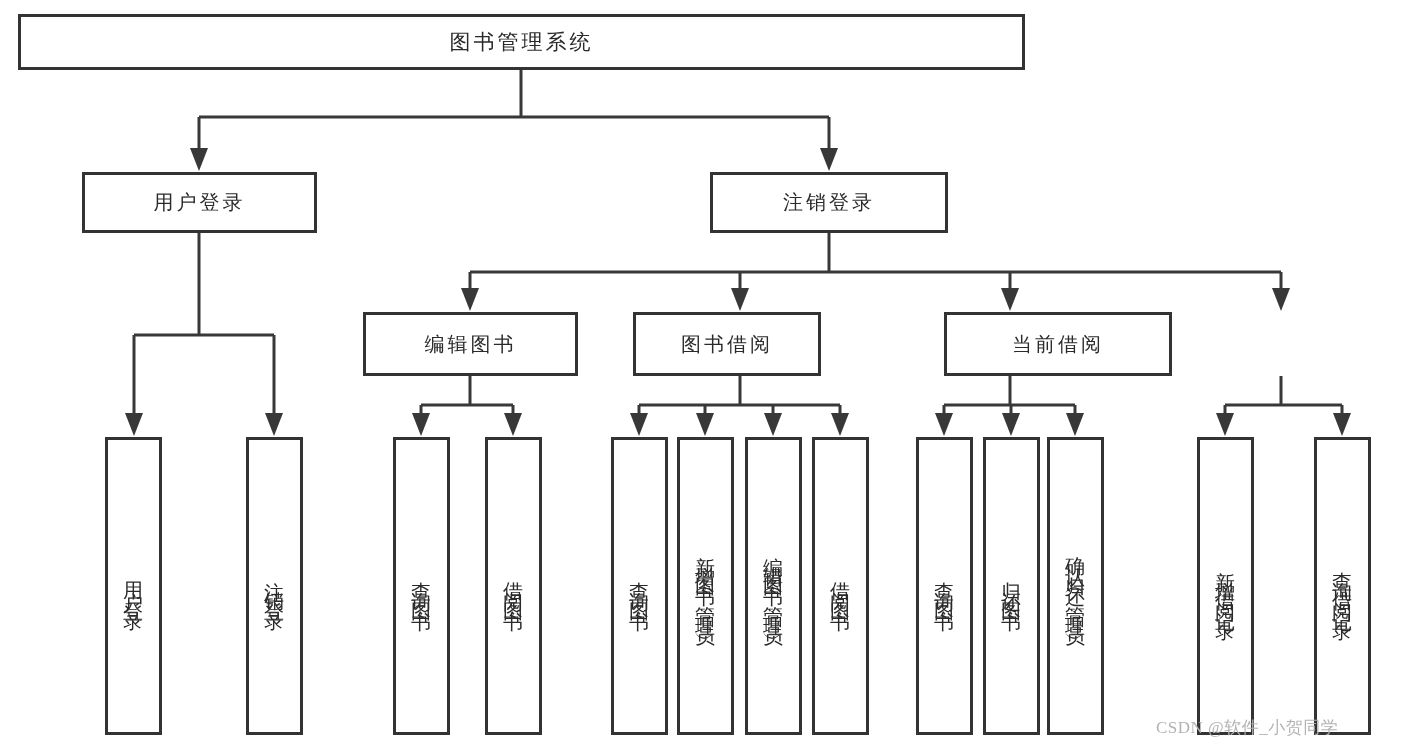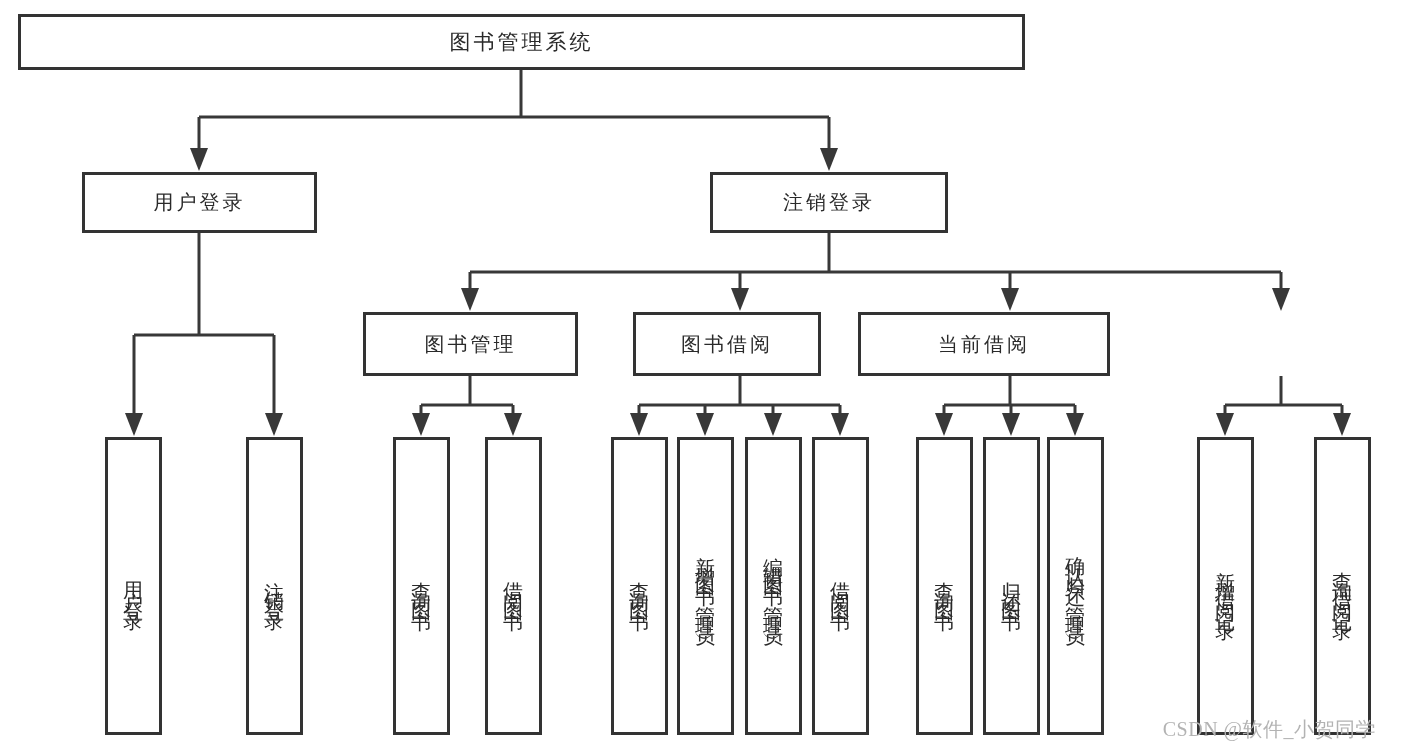--- a/index.html
+++ b/index.html
@@ -52,26 +52,25 @@
     writing-mode: vertical-rl;
     text-orientation: mixed;
     letter-spacing: 10px;
     line-height: 1;
     text-align: center;
   }
   .watermark {
     position: absolute;
     left: 1156px; top: 716px;
     width: 220px;
-    font-size: 20px;
+    font-size: 17px;
     letter-spacing: 0.5px;
     color: #b3b3b3;
     white-space: nowrap;
     z-index: 5;
-    text-align: right;
   }
 </style>
 </head>
 <body>
 
 <div class="canvas">
 
   <svg class="connectors" viewBox="0 0 1405 747" xmlns="http://www.w3.org/2000/svg">
     <g stroke="#383838" stroke-width="3" fill="none">
 
@@ -110,23 +109,23 @@
       <polygon points="1216,413 1234,413 1225,436"></polygon>
       <polygon points="1333,413 1351,413 1342,436"></polygon>
     </g>
   </svg>
 
   <div class="box root-box">图书管理系统</div>
 
   <div class="box l2-box" style="left:82px;width:235px;">用户登录</div>
   <div class="box l2-box" style="left:710px;width:238px;">注销登录</div>
 
-  <div class="box l3-box" style="left:363px;width:215px;">图书管理</div>
+  <div class="box l3-box" style="left:363px;width:215px;">编辑图书</div>
   <div class="box l3-box" style="left:633px;width:188px;">图书借阅</div>
-  <div class="box l3-box" style="left:858px;width:252px;">当前借阅</div>
+  <div class="box l3-box" style="left:944px;width:228px;">当前借阅</div>
 
   <div class="box leaf-box" style="left:105px;">用户登录</div>
   <div class="box leaf-box" style="left:246px;">注销登录</div>
   <div class="box leaf-box" style="left:393px;">查询图书</div>
   <div class="box leaf-box" style="left:485px;">借阅图书</div>
   <div class="box leaf-box" style="left:611px;">查询图书</div>
   <div class="box leaf-box" style="left:677px;">新增图书（管理员）</div>
   <div class="box leaf-box" style="left:745px;">编辑图书（管理员）</div>
   <div class="box leaf-box" style="left:812px;">借阅图书</div>
   <div class="box leaf-box" style="left:916px;">查询图书</div>

